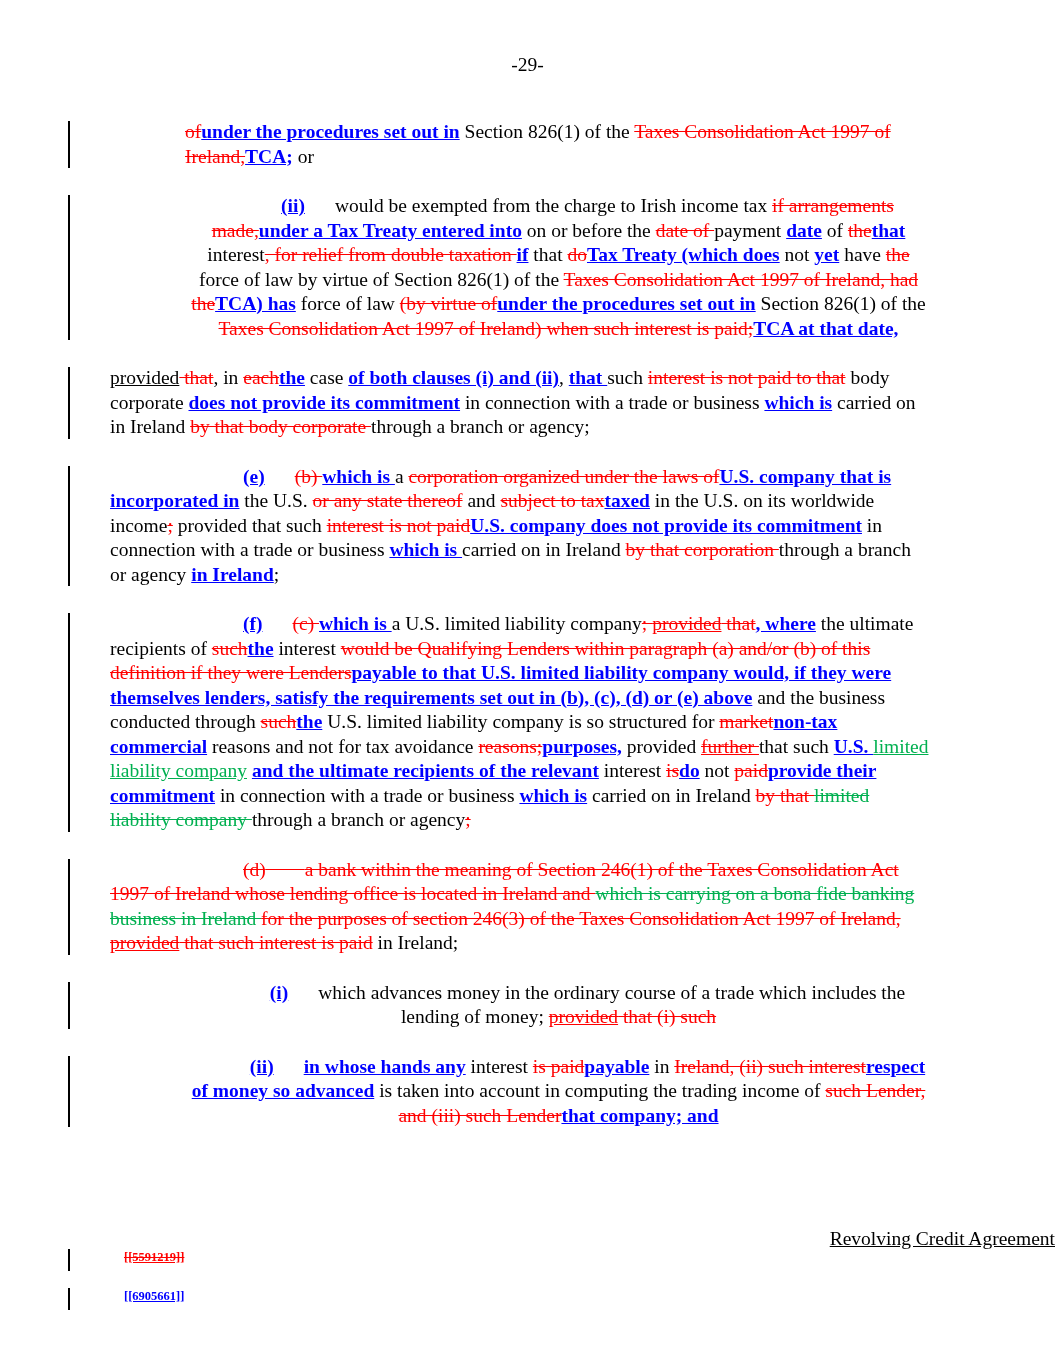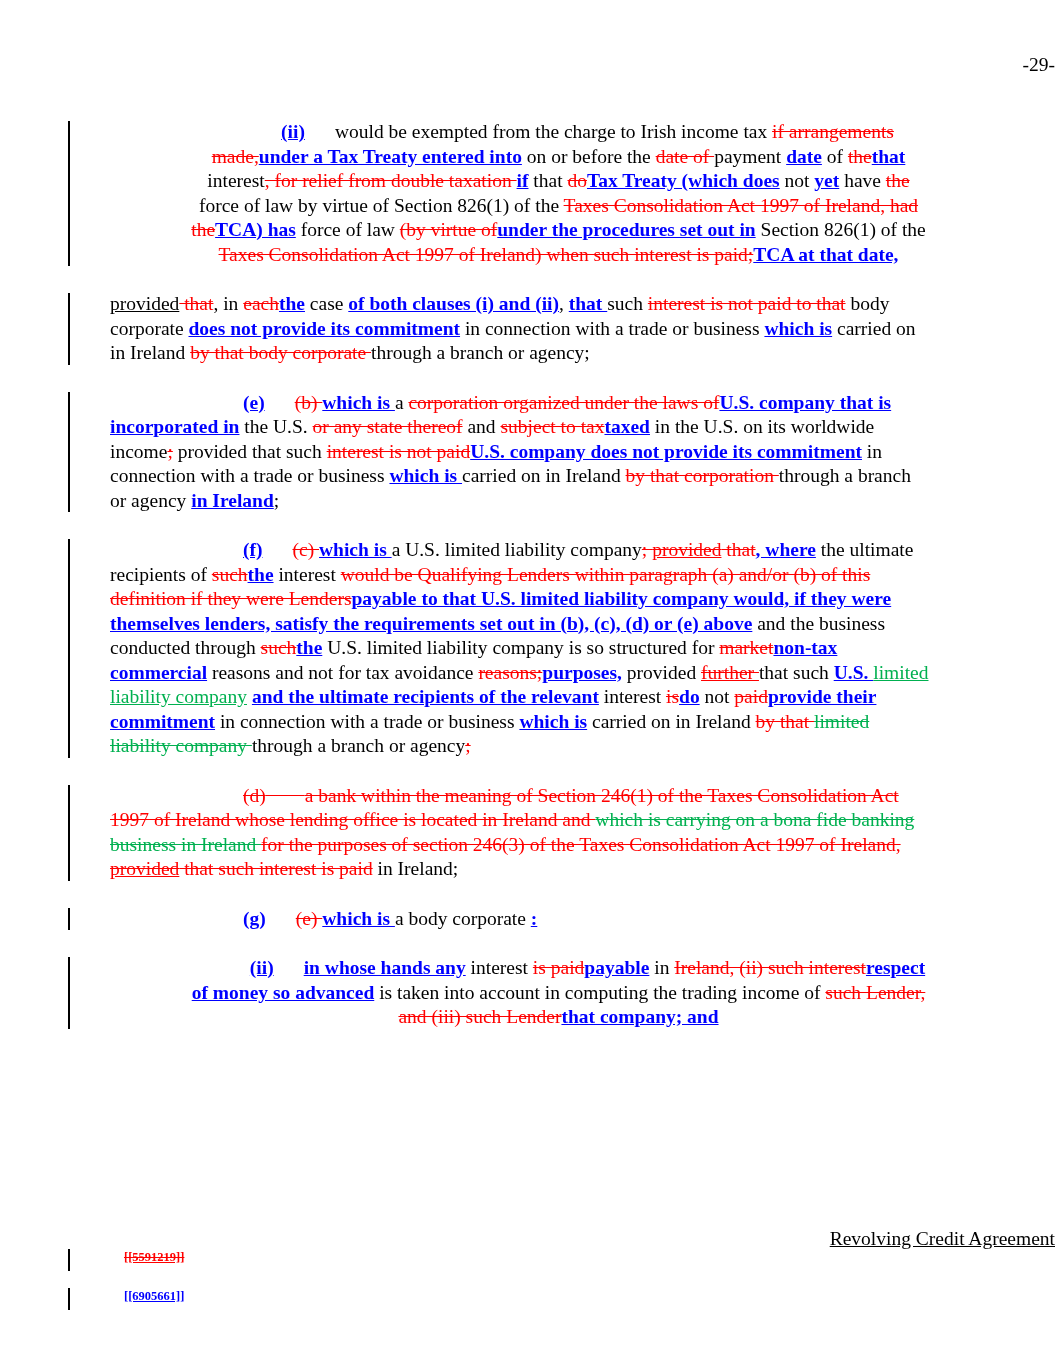--- a/index.html
+++ b/index.html
@@ -7,21 +7,21 @@
     position:relative;
     width:1055px;height:1365px;
     margin:0 auto;
     background:#ffffff;
     font-family:"Liberation Serif", serif;
     color:#000;
     overflow:hidden;
   }
   .page-number{
     position:absolute;top:54px;left:0;width:100%;
-    text-align:right;font-size:19.5px;
+    text-align:center;font-size:19.5px;
   }
   .content{
     position:absolute;left:110px;top:120px;width:822px;
     font-size:19.5px;line-height:24.5px;text-align:left;
   }
   .content p{margin:0 0 25px 0;position:relative;}
   p.block{margin-left:75px;}
   p.sub{margin-left:75px;text-indent:58px;text-align:center;}
   p.letter{text-indent:133px;font-family:Liberation Serif, serif;}
   p.flush{}
@@ -53,26 +53,27 @@
   #footer-bar-1{top:1249px;}
   #footer-bar-2{top:1288px;}
 </style>
 </head>
 <body>
 
 <div class="page">
   <div class="page-number">-29-</div>
 
   <div class="content" id="content">
+      <p class="block"><span class="r-del">of</span><span class="r-ins">under the procedures set out in</span><span class="r-plain"> Section 826(1) of the </span><span class="r-del">Taxes Consolidation Act 1997 of Ireland,</span><span class="r-ins">TCA;</span><span class="r-plain"> or</span></p>
       <p class="sub"><span class="r-ins">(ii)</span><span class="r-tab"></span><span class="r-plain">would be exempted from the charge to Irish income tax </span><span class="r-del">if arrangements made,</span><span class="r-ins">under a Tax Treaty entered into</span><span class="r-plain"> on or before the </span><span class="r-del">date of </span><span class="r-plain">payment </span><span class="r-ins">date</span><span class="r-plain"> of </span><span class="r-del">the</span><span class="r-ins">that</span><span class="r-plain"> interest</span><span class="r-del">, for relief from double taxation </span><span class="r-ins">if</span><span class="r-plain"> that </span><span class="r-del">do</span><span class="r-ins">Tax Treaty (which does</span><span class="r-plain"> not </span><span class="r-ins">yet</span><span class="r-plain"> have </span><span class="r-del">the </span><span class="r-plain">force of law by virtue of Section 826(1) of the </span><span class="r-del">Taxes Consolidation Act 1997 of Ireland, had the</span><span class="r-ins">TCA) has</span><span class="r-plain"> force of law </span><span class="r-del">(by virtue of</span><span class="r-ins">under the procedures set out in</span><span class="r-plain"> Section 826(1) of the </span><span class="r-del">Taxes Consolidation Act 1997 of Ireland) when such interest is paid;</span><span class="r-ins">TCA at that date,</span></p>
       <p class="flush"><span class="r-plain-u">provided</span><span class="r-del"> that</span><span class="r-plain">, in </span><span class="r-del">each</span><span class="r-ins">the</span><span class="r-plain"> case </span><span class="r-ins">of both clauses (i) and (ii)</span><span class="r-plain">, </span><span class="r-ins">that </span><span class="r-plain">such </span><span class="r-del">interest is not paid to that</span><span class="r-plain"> body corporate </span><span class="r-ins">does not provide its commitment</span><span class="r-plain"> in connection with a trade or business </span><span class="r-ins">which is</span><span class="r-plain"> carried on in Ireland </span><span class="r-del">by that body corporate </span><span class="r-plain">through a branch or agency;</span></p>
       <p class="letter"><span class="r-ins">(e)</span><span class="r-tab"></span><span class="r-del">(b) </span><span class="r-ins">which is </span><span class="r-plain">a </span><span class="r-del">corporation organized under the laws of</span><span class="r-ins">U.S. company that is incorporated in</span><span class="r-plain"> the U.S. </span><span class="r-del">or any state thereof</span><span class="r-plain"> and </span><span class="r-del">subject to tax</span><span class="r-ins">taxed</span><span class="r-plain"> in the U.S. on its worldwide income</span><span class="r-del">;</span><span class="r-plain"> provided that such </span><span class="r-del">interest is not paid</span><span class="r-ins">U.S. company does not provide its commitment</span><span class="r-plain"> in connection with a trade or business </span><span class="r-ins">which is </span><span class="r-plain">carried on in Ireland </span><span class="r-del">by that corporation </span><span class="r-plain">through a branch or agency </span><span class="r-ins">in Ireland</span><span class="r-plain">;</span></p>
       <p class="letter"><span class="r-ins">(f)</span><span class="r-tab"></span><span class="r-del">(c) </span><span class="r-ins">which is </span><span class="r-plain">a U.S. limited liability company</span><span class="r-del">; </span><span class="r-del-u">provided</span><span class="r-del"> that</span><span class="r-ins">, where</span><span class="r-plain"> the ultimate recipients of </span><span class="r-del">such</span><span class="r-ins">the</span><span class="r-plain"> interest </span><span class="r-del">would be Qualifying Lenders within paragraph (a) and/or (b) of this definition if they were Lenders</span><span class="r-ins">payable to that U.S. limited liability company would, if they were themselves lenders, satisfy the requirements set out in (b), (c), (d) or (e) above</span><span class="r-plain"> and the business conducted through </span><span class="r-del">such</span><span class="r-ins">the</span><span class="r-plain"> U.S. limited liability company is so structured for </span><span class="r-del">market</span><span class="r-ins">non-tax commercial</span><span class="r-plain"> reasons and not for tax avoidance </span><span class="r-del">reasons;</span><span class="r-ins">purposes,</span><span class="r-plain"> provided </span><span class="r-del-u">further </span><span class="r-plain">that such </span><span class="r-ins">U.S. </span><span class="r-ins-g">limited liability company</span><span class="r-plain"> </span><span class="r-ins">and the ultimate recipients of the relevant</span><span class="r-plain"> interest </span><span class="r-del">is</span><span class="r-ins">do</span><span class="r-plain"> not </span><span class="r-del">paid</span><span class="r-ins">provide their commitment</span><span class="r-plain"> in connection with a trade or business </span><span class="r-ins">which is</span><span class="r-plain"> carried on in Ireland </span><span class="r-del">by that </span><span class="r-del-g">limited liability company </span><span class="r-plain">through a branch or agency</span><span class="r-del">;</span></p>
       <p class="letter"><span class="r-del">(d)</span><span class="r-del">&nbsp;&nbsp;&nbsp;&nbsp;&nbsp;&nbsp;&nbsp;&nbsp;</span><span class="r-del">a bank within the meaning of Section 246(1) of the Taxes Consolidation Act 1997 of Ireland whose lending office is located in Ireland and </span><span class="r-del-g">which is carrying on a bona fide banking business in Ireland </span><span class="r-del">for the purposes of section 246(3) of the Taxes Consolidation Act 1997 of Ireland, </span><span class="r-del-u">provided</span><span class="r-del"> that such interest is paid</span><span class="r-plain"> in Ireland;</span></p>
-      <p class="letter"><span class="r-ins">(g)</span><span class="r-tab"></span><span class="r-del">(e) </span><span class="r-ins">which is </span><span class="r-plain">a body corporate </span><span class="r-ins">:</span></p>
+      <p class="sub"><span class="r-ins">(i)</span><span class="r-tab"></span><span class="r-plain">which advances money in the ordinary course of a trade which includes the lending of money; </span><span class="r-del-u">provided</span><span class="r-del"> that (i) such</span></p>
       <p class="sub"><span class="r-ins">(ii)</span><span class="r-tab"></span><span class="r-ins">in whose hands any</span><span class="r-plain"> interest </span><span class="r-del">is paid</span><span class="r-ins">payable</span><span class="r-plain"> in </span><span class="r-del">Ireland, (ii) such interest</span><span class="r-ins">respect of money so advanced</span><span class="r-plain"> is taken into account in computing the trading income of </span><span class="r-del">such Lender, and (iii) such Lender</span><span class="r-ins">that company; and</span></p>
     </div>
 
   <div class="footer-title">Revolving Credit Agreement</div>
   <div class="footer-bar" id="footer-bar-1"></div>
   <div class="doc-id" id="doc-id-deleted">[[5591219]]</div>
   <div class="footer-bar" id="footer-bar-2"></div>
   <div class="doc-id" id="doc-id-inserted">[[6905661]]</div>
 </div>
 

